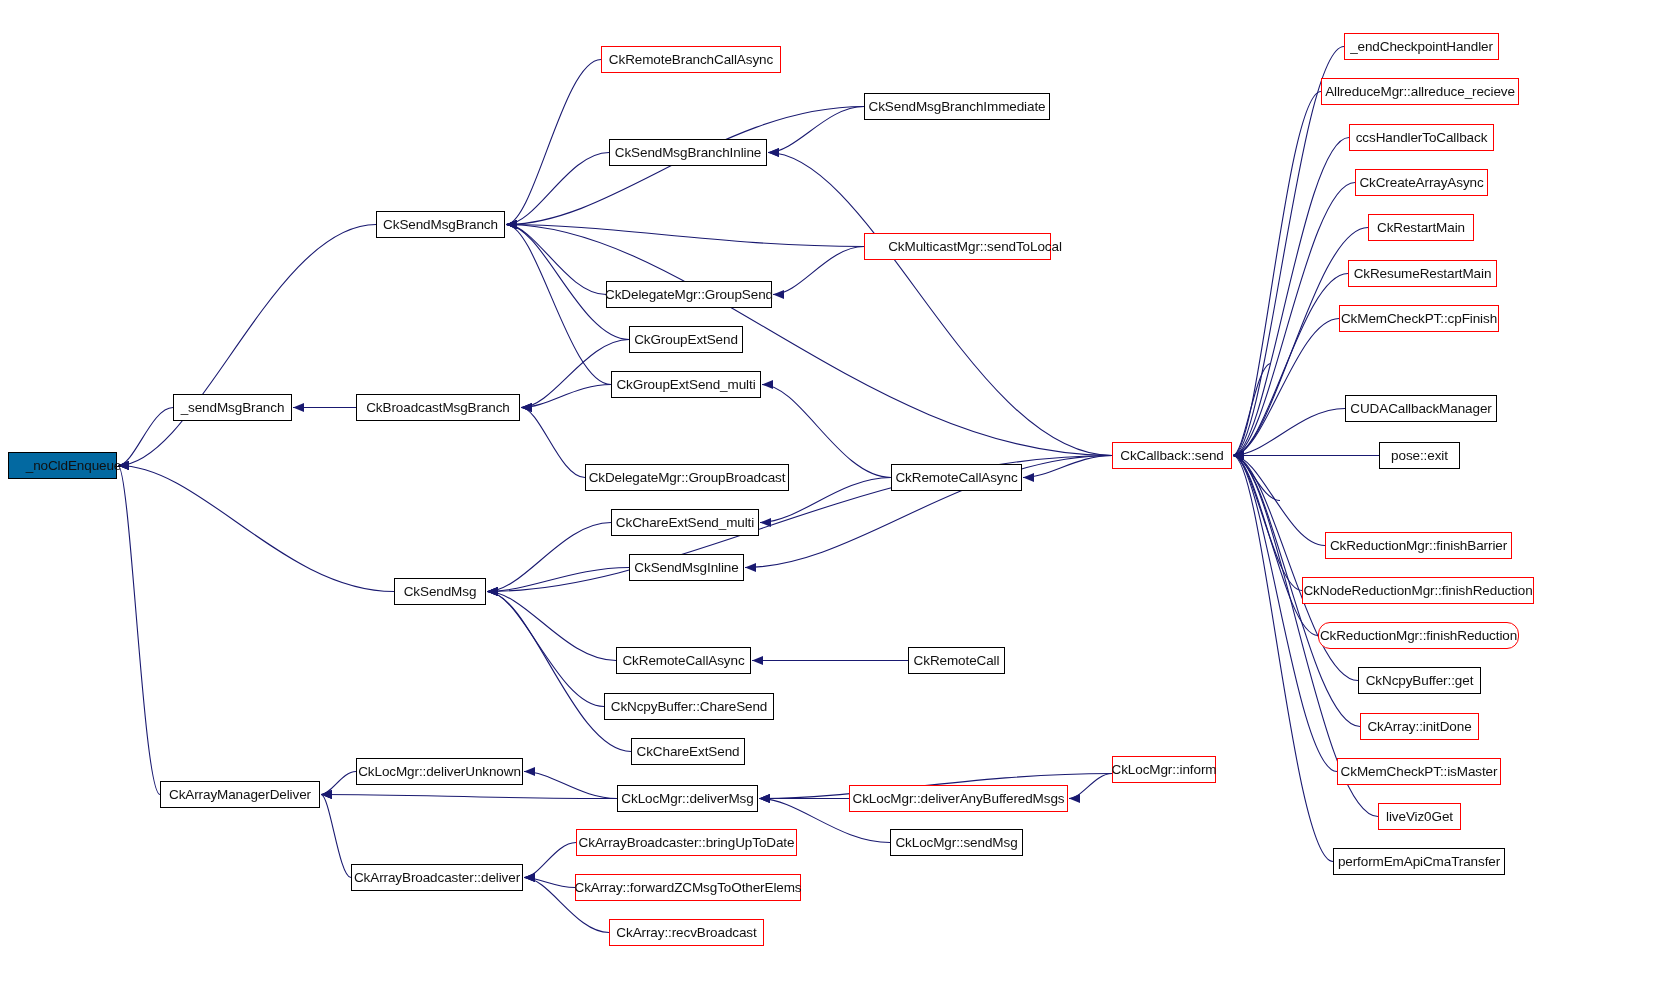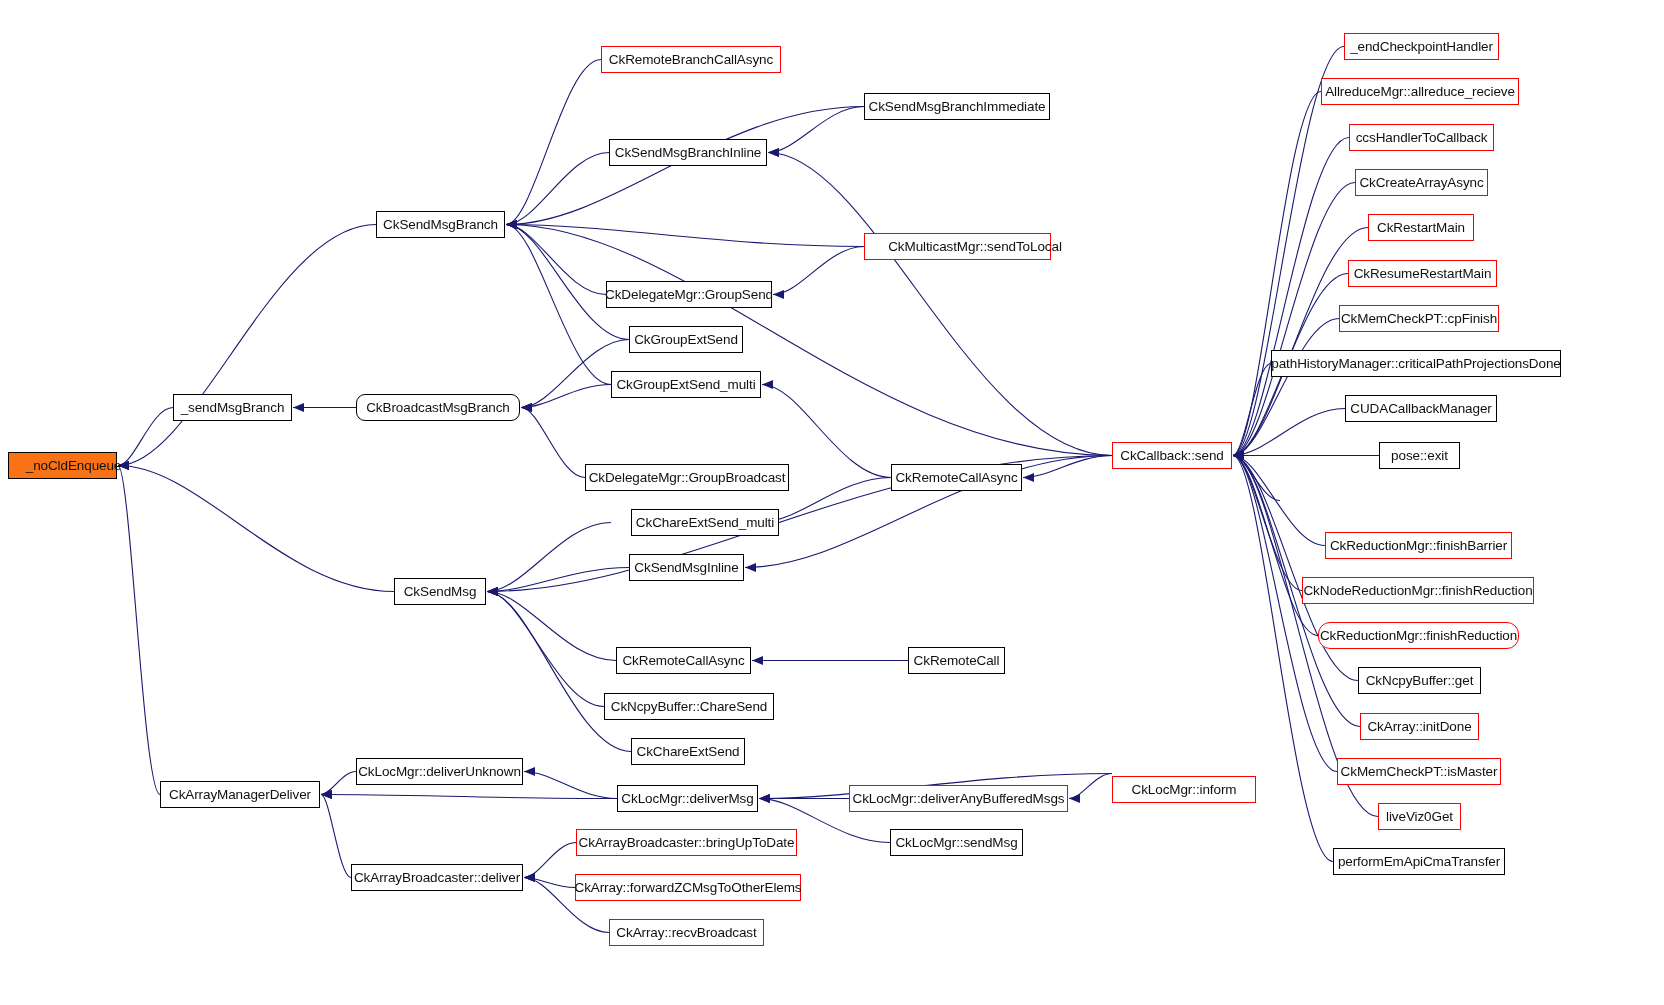--- a/index.html
+++ b/index.html
@@ -40,21 +40,21 @@
     line-height: 1;
     white-space: nowrap;
     letter-spacing: -0.1px;
     z-index: 5;
     padding: 0 6px;
   }
   .node.red {
     border-color: #ff0000;
   }
   .node.root {
-    background: #f97316;
+    background: #0369a1;
     border-color: #000000;
     padding-left: 28px;
   }
   .node .label {
     display: block;
     pointer-events: none;
   }
 </style>
 </head>
 <body>
@@ -184,21 +184,21 @@
     </svg>
 <div class="node root" style="left: 8px; top: 452px; width: 109px; height: 27px;">
       <span class="label">_noCldEnqueue</span>
     </div>
     <div class="node" style="left: 173px; top: 394px; width: 119px; height: 27px;">
       <span class="label">_sendMsgBranch</span>
     </div>
     <div class="node" style="left: 376px; top: 211px; width: 129px; height: 27px;">
       <span class="label">CkSendMsgBranch</span>
     </div>
-    <div class="node" style="left: 356px; top: 394px; width: 164px; height: 27px; border-radius: 9px;">
+    <div class="node" style="left: 356px; top: 394px; width: 164px; height: 27px;">
       <span class="label">CkBroadcastMsgBranch</span>
     </div>
     <div class="node" style="left: 394px; top: 578px; width: 92px; height: 27px;">
       <span class="label">CkSendMsg</span>
     </div>
     <div class="node" style="left: 160px; top: 781px; width: 160px; height: 27px;">
       <span class="label">CkArrayManagerDeliver</span>
     </div>
     <div class="node red" style="left: 601px; top: 46px; width: 180px; height: 27px;">
       <span class="label">CkRemoteBranchCallAsync</span>
@@ -220,21 +220,21 @@
     </div>
     <div class="node" style="left: 611px; top: 371px; width: 150px; height: 27px;">
       <span class="label">CkGroupExtSend_multi</span>
     </div>
     <div class="node" style="left: 585px; top: 464px; width: 204px; height: 27px;">
       <span class="label">CkDelegateMgr::GroupBroadcast</span>
     </div>
     <div class="node" style="left: 891px; top: 464px; width: 131px; height: 27px;">
       <span class="label">CkRemoteCallAsync</span>
     </div>
-    <div class="node" style="left: 631px; top: 509px; width: 148px; height: 27px;">
+    <div class="node" style="left: 611px; top: 509px; width: 148px; height: 27px;">
       <span class="label">CkChareExtSend_multi</span>
     </div>
     <div class="node" style="left: 629px; top: 554px; width: 115px; height: 27px;">
       <span class="label">CkSendMsgInline</span>
     </div>
     <div class="node" style="left: 616px; top: 647px; width: 135px; height: 27px;">
       <span class="label">CkRemoteCallAsync</span>
     </div>
     <div class="node" style="left: 908px; top: 647px; width: 97px; height: 27px;">
       <span class="label">CkRemoteCall</span>
@@ -247,21 +247,21 @@
     </div>
     <div class="node" style="left: 356px; top: 758px; width: 167px; height: 27px;">
       <span class="label">CkLocMgr::deliverUnknown</span>
     </div>
     <div class="node" style="left: 617px; top: 785px; width: 141px; height: 27px;">
       <span class="label">CkLocMgr::deliverMsg</span>
     </div>
     <div class="node red" style="left: 849px; top: 785px; width: 219px; height: 27px;">
       <span class="label">CkLocMgr::deliverAnyBufferedMsgs</span>
     </div>
-    <div class="node red" style="left: 1112px; top: 776px; width: 144px; height: 27px;">
+    <div class="node red" style="left: 1112px; top: 756px; width: 104px; height: 27px;">
       <span class="label">CkLocMgr::inform</span>
     </div>
     <div class="node" style="left: 890px; top: 829px; width: 133px; height: 27px;">
       <span class="label">CkLocMgr::sendMsg</span>
     </div>
     <div class="node red" style="left: 576px; top: 829px; width: 221px; height: 27px;">
       <span class="label">CkArrayBroadcaster::bringUpToDate</span>
     </div>
     <div class="node" style="left: 351px; top: 864px; width: 172px; height: 27px;">
       <span class="label">CkArrayBroadcaster::deliver</span>
@@ -288,23 +288,20 @@
       <span class="label">CkCreateArrayAsync</span>
     </div>
     <div class="node red" style="left: 1368px; top: 214px; width: 106px; height: 27px;">
       <span class="label">CkRestartMain</span>
     </div>
     <div class="node red" style="left: 1348px; top: 260px; width: 149px; height: 27px;">
       <span class="label">CkResumeRestartMain</span>
     </div>
     <div class="node red" style="left: 1339px; top: 305px; width: 160px; height: 27px;">
       <span class="label">CkMemCheckPT::cpFinish</span>
-    </div>
-    <div class="node" style="left: 1271px; top: 350px; width: 290px; height: 27px;">
-      <span class="label">pathHistoryManager::criticalPathProjectionsDone</span>
     </div>
     <div class="node" style="left: 1345px; top: 395px; width: 152px; height: 27px;">
       <span class="label">CUDACallbackManager</span>
     </div>
     <div class="node" style="left: 1379px; top: 442px; width: 81px; height: 27px;">
       <span class="label">pose::exit</span>
     </div>
     <div class="node red" style="left: 1325px; top: 532px; width: 187px; height: 27px;">
       <span class="label">CkReductionMgr::finishBarrier</span>
     </div>

